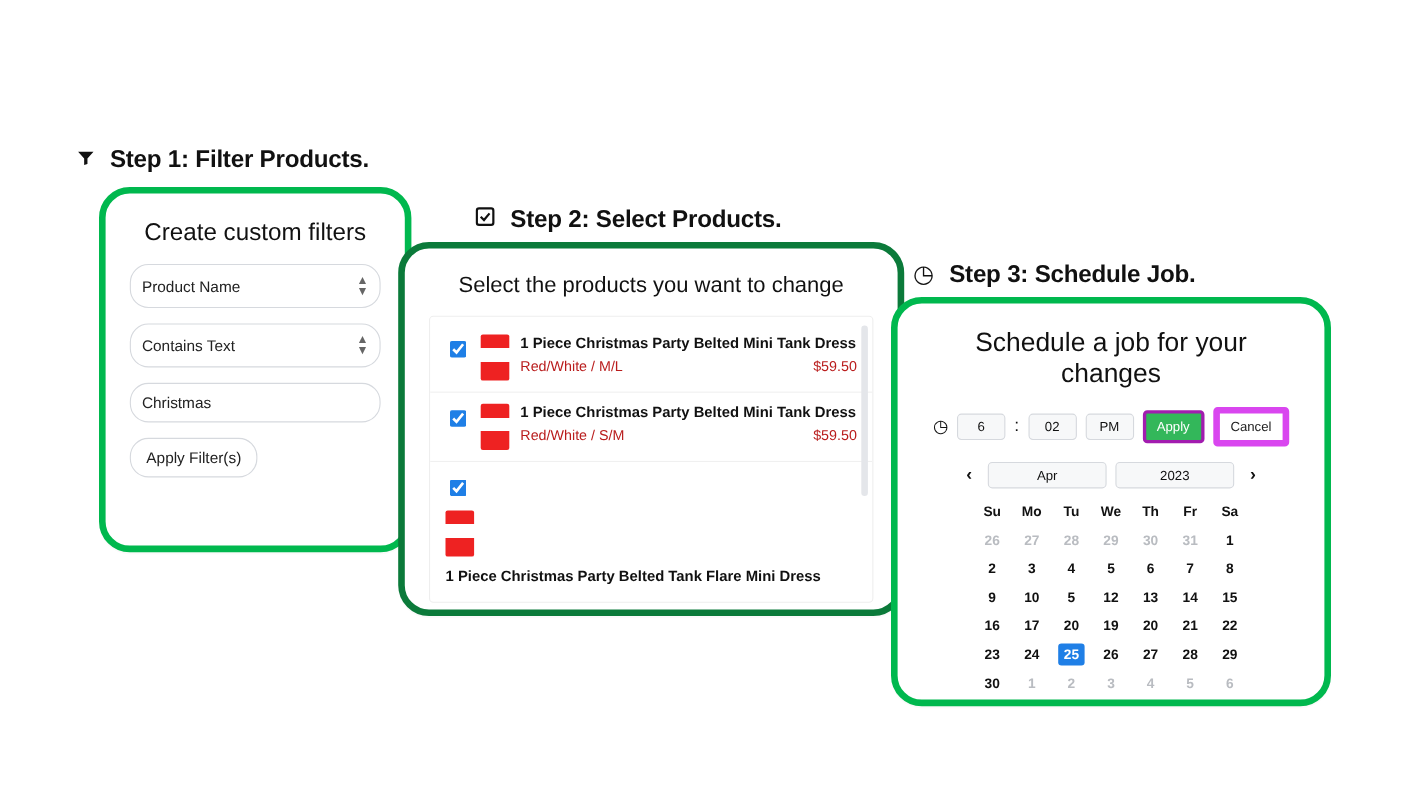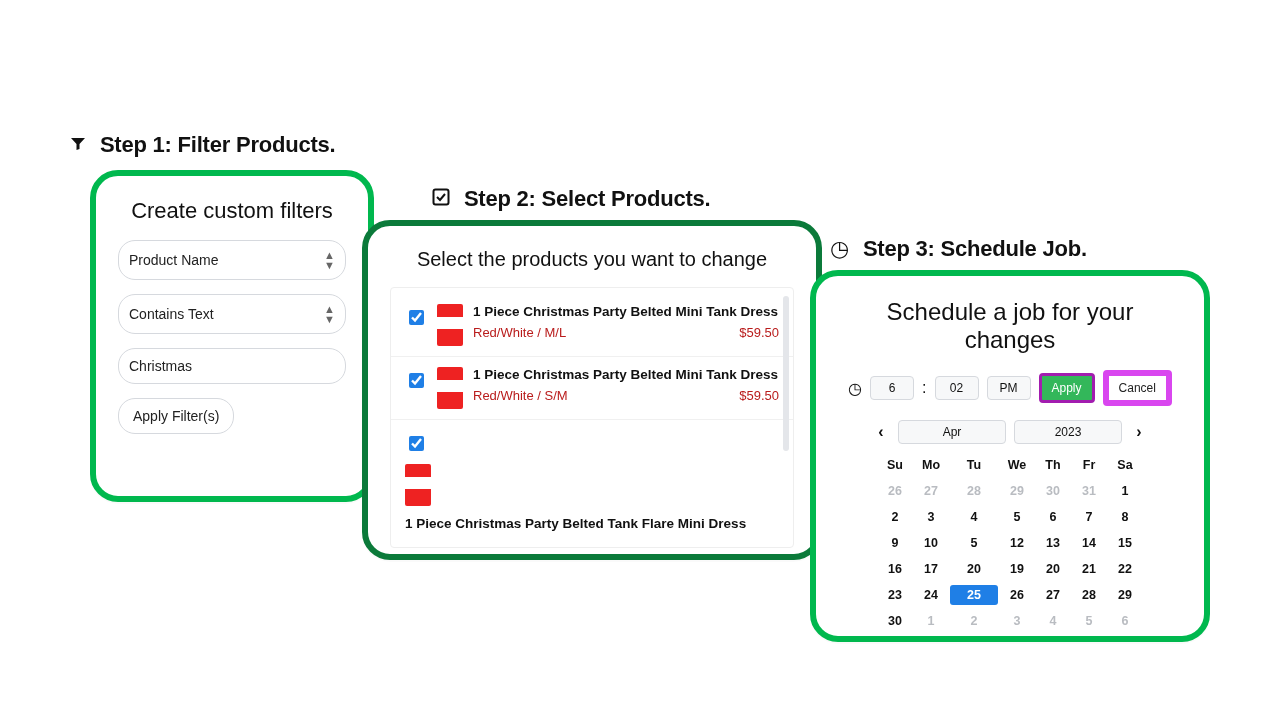--- a/index.html
+++ b/index.html
@@ -46,21 +46,21 @@
   .btn-green { background:#33b75a; border:3px solid #a21caf; color:#fff; border-radius:4px; padding:5px 10px; font-size:12px;}
   .btn-outline { background:#fff; border:6px solid #d946ef; color:#222; border-radius:4px; padding:5px 10px; font-size:12px;}
   .navrow { display:flex; align-items:center; gap:8px; justify-content:center; margin-top:14px;}
   .navbtn { width:18px; text-align:center; font-weight:800; }
   .longpill { flex:1; max-width:90px; }
 
   table.cal { border-collapse:collapse; margin:8px auto 0; }
   table.cal th, table.cal td { width:34px; height:24px; text-align:center; font-size:12.5px; font-weight:700;}
   table.cal th { font-weight:700; }
   td.muted { color:#b9bcc1; font-weight:500;}
-  td.sel span{ display:inline-block; width:48px; height:20px; line-height:20px; background:#1f7fe6; color:#fff; border-radius:3px;}
+  td.sel span{ display:inline-block; width:24px; height:20px; line-height:20px; background:#1f7fe6; color:#fff; border-radius:3px;}
   .clock-icon::before{content:"◷"; font-weight:400;}
 
   input[type=checkbox]{ width:15px;height:15px; accent-color:#1f7fe6;}
 </style>
 </head>
 <body>
 
 <div class="stage">
 
   <div class="step-heading" style="left:70px; top:132px;">

